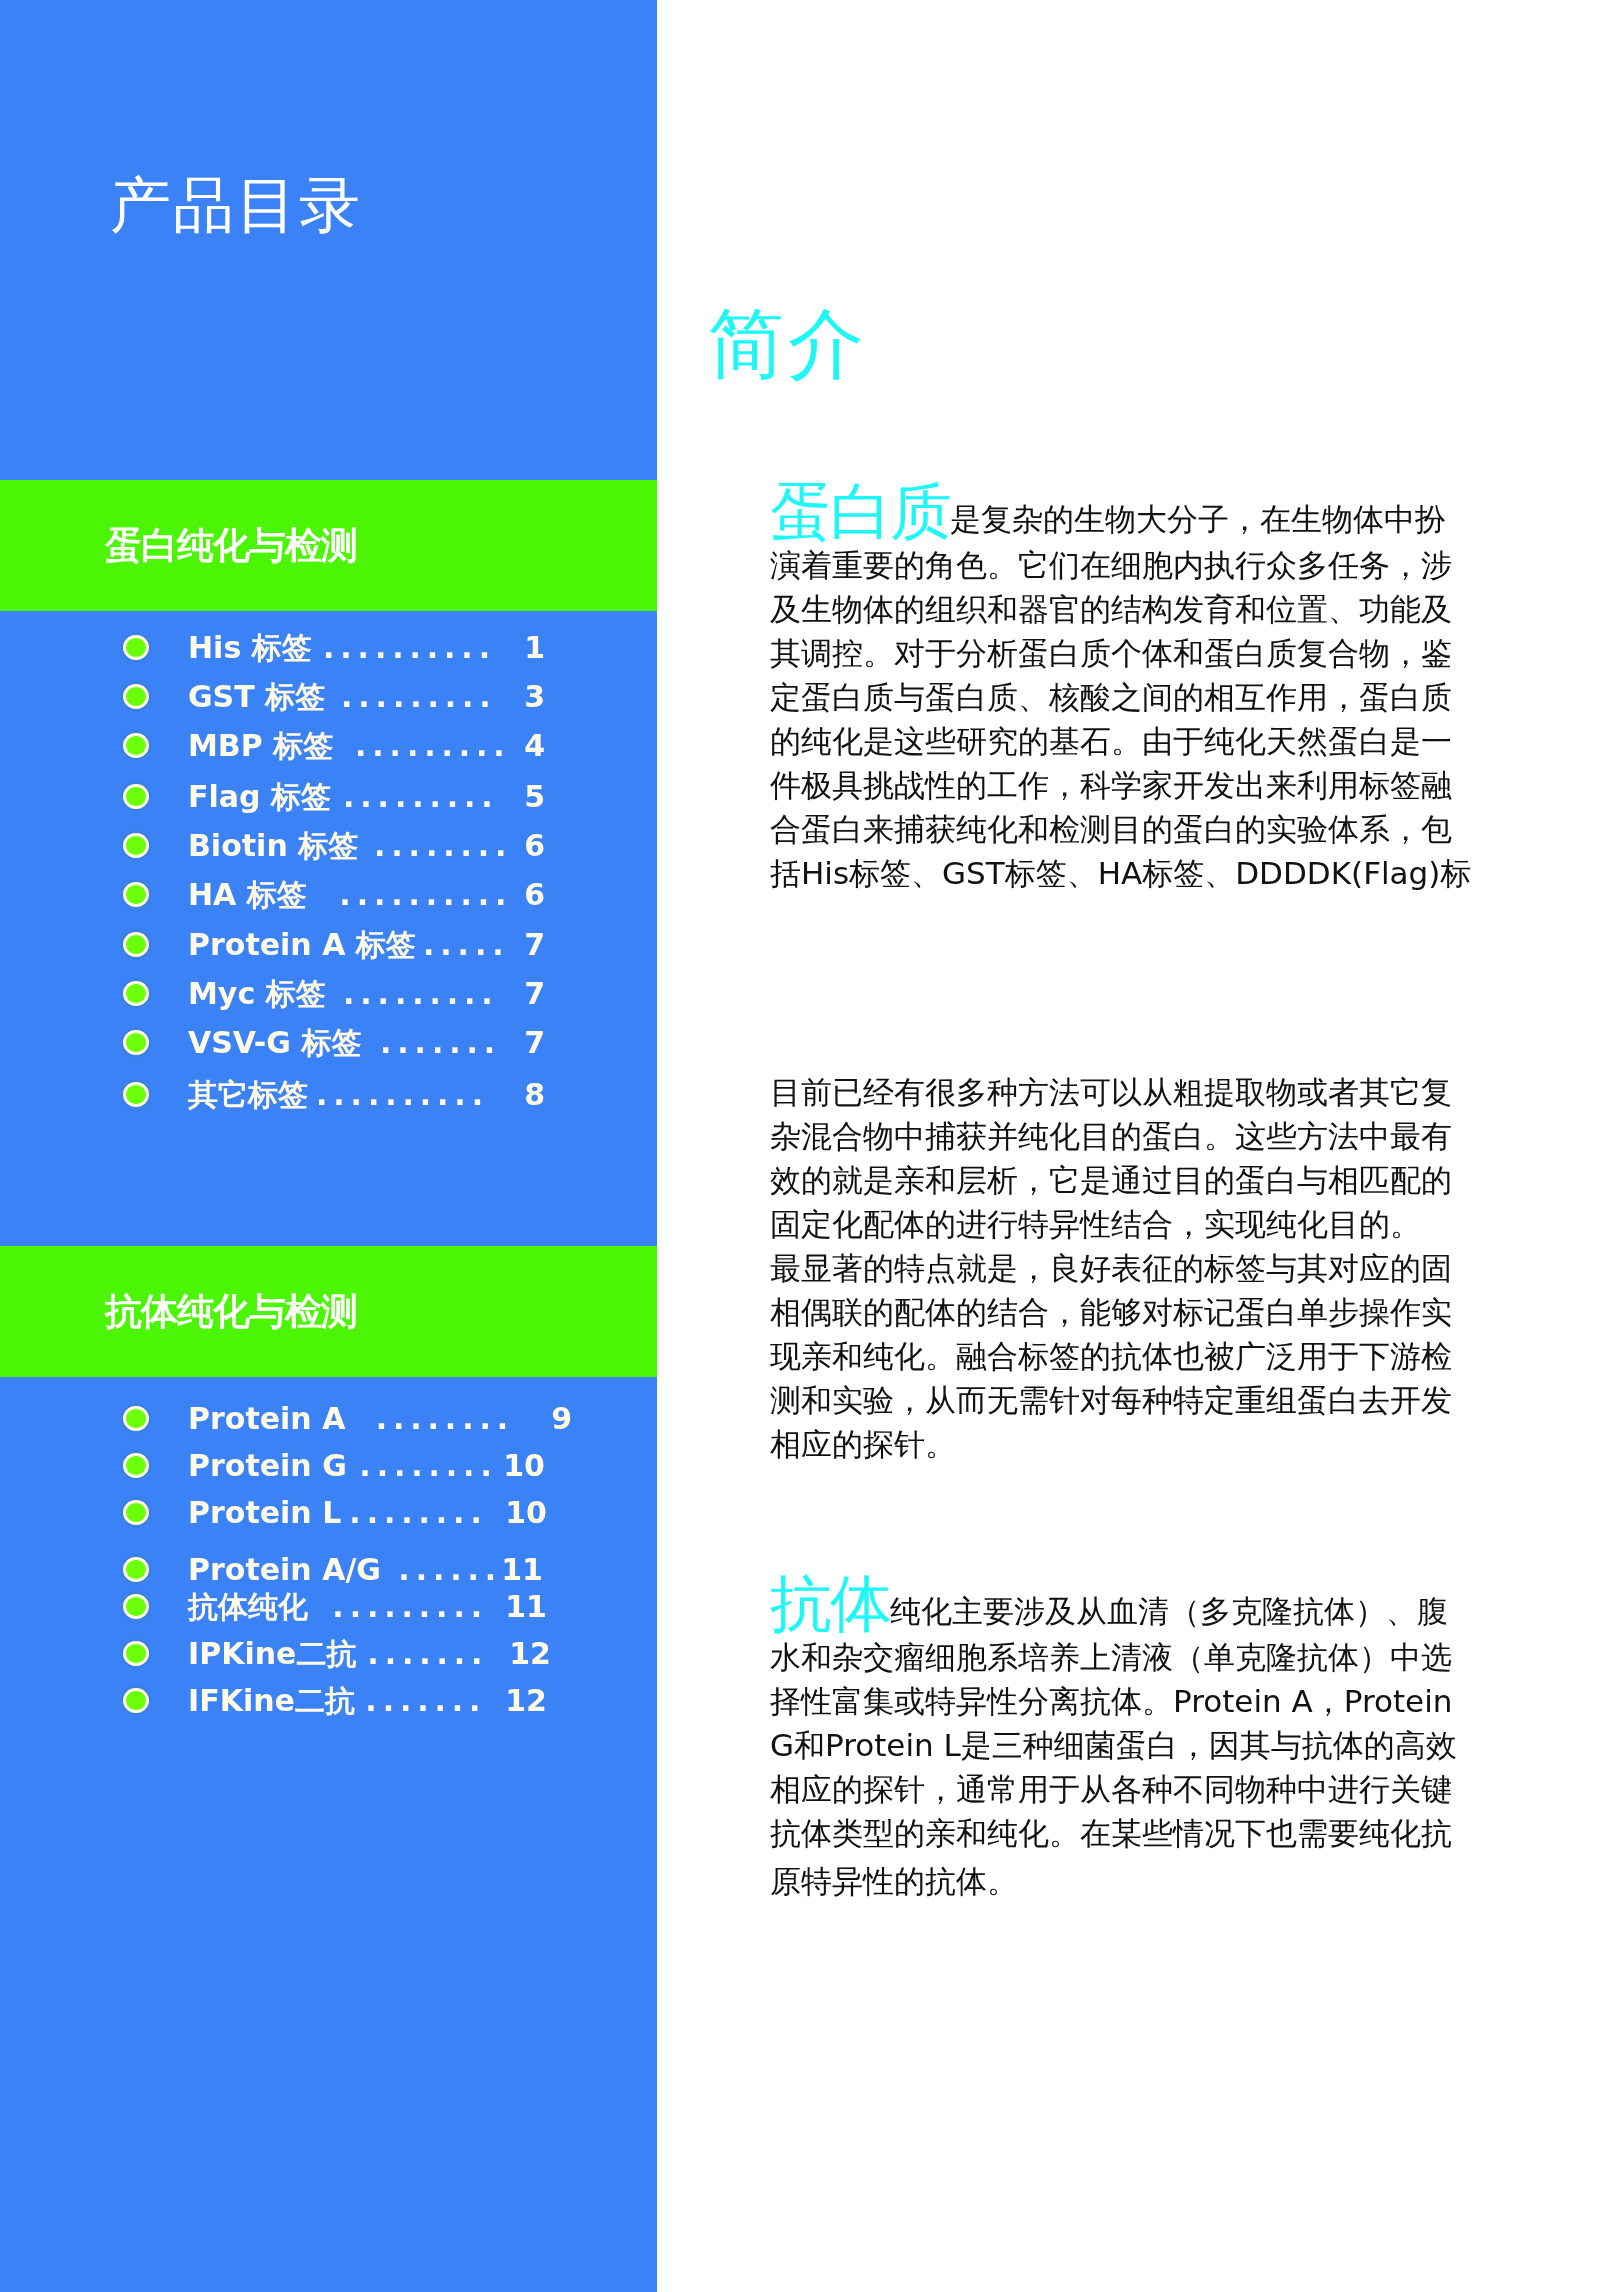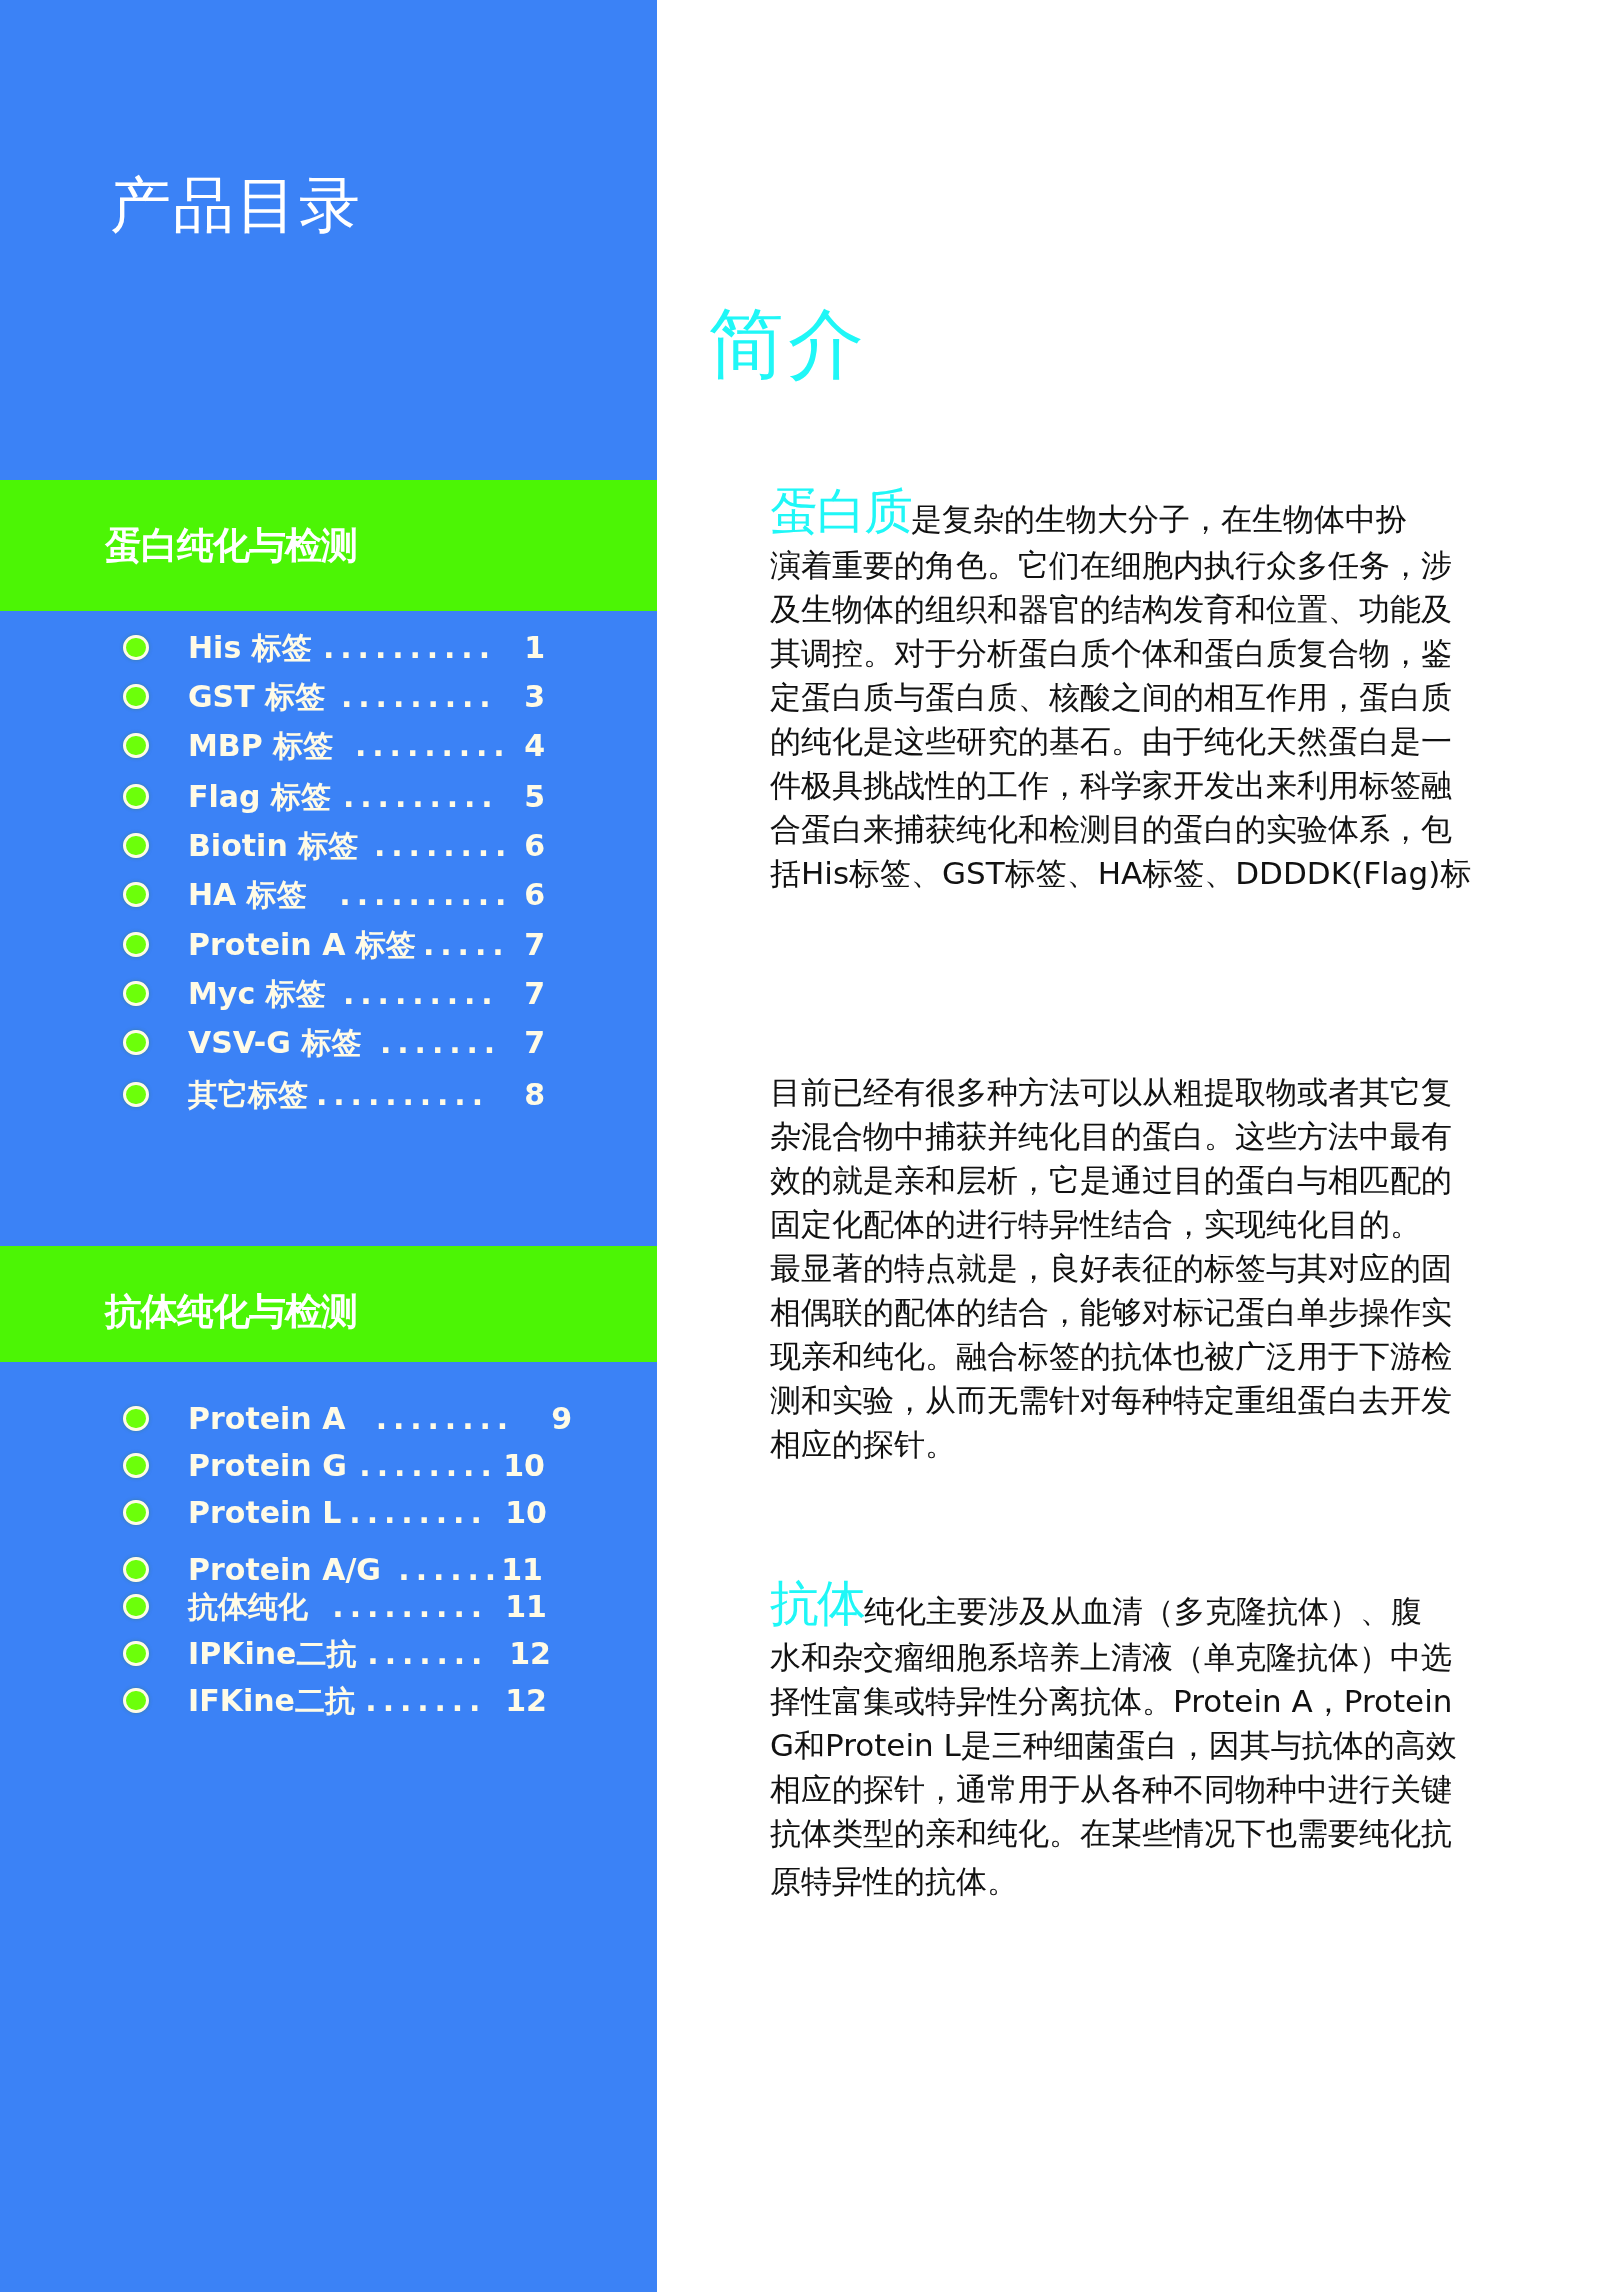--- a/index.html
+++ b/index.html
@@ -48,21 +48,21 @@
     .intro-heading {
       position: absolute; left: 708px; top: 294px; font-size: 76px; color: #1ff7f7;
       font-family: "DejaVu Serif", "Liberation Serif", serif; letter-spacing: 3.9px;
     }
     .para {
       position: absolute; left: 770px; width: 745px; color: #111111;
       font-size: 31px; line-height: 44px;
     }
     .para .line { display: block; white-space: nowrap; height: 44px; }
     .para .lead {
-      color: #1ff7f7; font-size: 49px; line-height: 63px; letter-spacing: -2px;
+      color: #1ff7f7; font-size: 62px; line-height: 63px; letter-spacing: -2px;
     }
     .para .first-line { height: 67px; display: flex; align-items: flex-end; }
     .para .first-line .rest { line-height: 44px; padding-bottom: 2px; }
   </style>
 </head>
 <body>
 
 <div class="sidebar">
   <div class="toc-title">产品目录</div>
 
@@ -126,21 +126,21 @@
       <span class="item-page">7</span>
     </div>
     <div class="toc-item" style="top:447px;">
       <span class="bullet"></span>
       <span class="item-label">其它标签</span>
       <span class="item-leader" style="left:316px;">..........</span>
       <span class="item-page">8</span>
     </div>
   </div>
 
-  <div class="band" style="top:1246px;height:116px;">
+  <div class="band" style="top:1246px;height:131px;">
     <div class="band-title" style="top:41px;">抗体纯化与检测</div>
   </div>
 
   <div class="toc-list" style="top:1400px;">
     <div class="toc-item" style="top:0px;padding-left:40px;">
       <span class="bullet"></span>
       <span class="item-label">Protein A</span>
       <span class="item-leader" style="left:343px;">  ........</span>
       <span class="item-page" style="right:125px;">9</span>
     </div>

